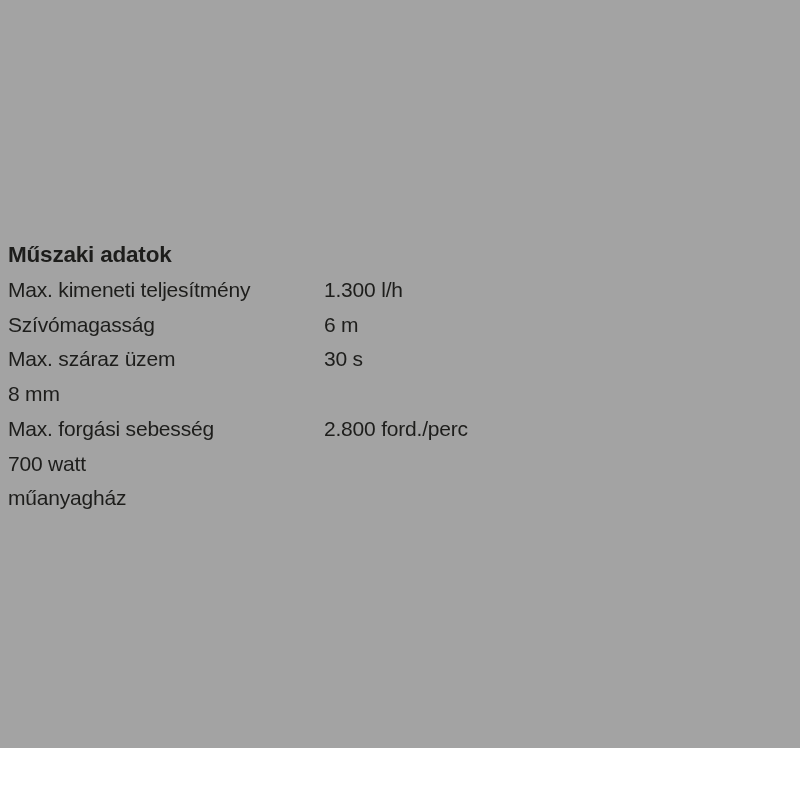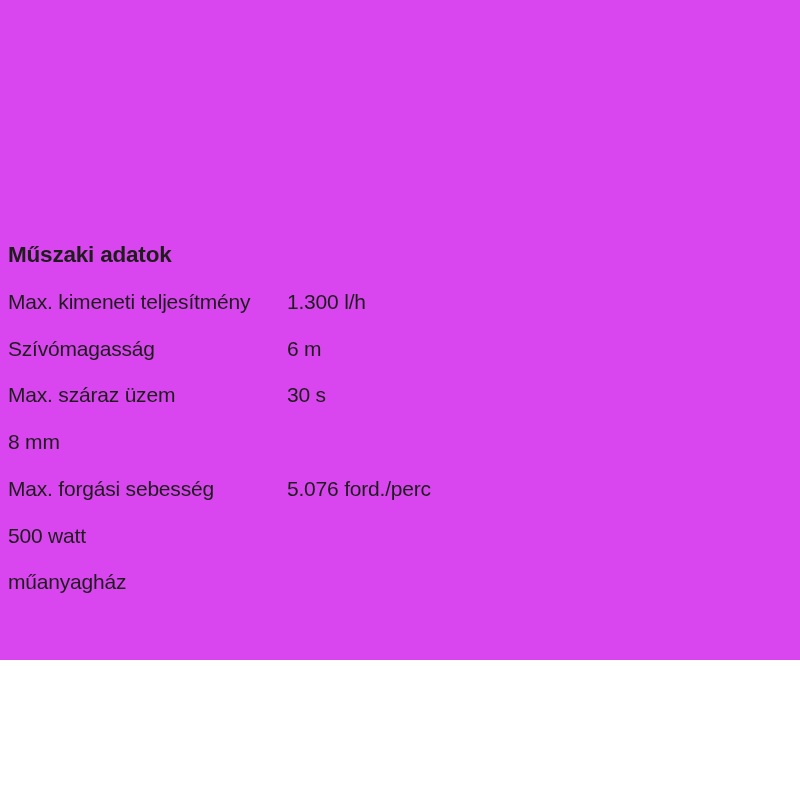--- a/index.html
+++ b/index.html
@@ -3,22 +3,22 @@
 <meta charset="utf-8">
 <style>
   html, body {
     margin: 0;
     padding: 0;
     background: #ffffff;
   }
   .page {
     position: relative;
     width: 800px;
-    height: 660px;
-    background: #d946ef;
+    height: 748px;
+    background: #a3a3a3;
     overflow: hidden;
     font-family: "Liberation Sans", sans-serif;
     color: #1d1d1b;
   }
   .spec-table {
     position: absolute;
     left: 8px;
     top: 237px;
     width: 784px;
   }
@@ -28,29 +28,29 @@
     line-height: 36px;
     letter-spacing: -0.2px;
     white-space: nowrap;
   }
   .spec-row {
     display: flex;
     align-items: baseline;
     font-size: 21px;
     line-height: 34.7px;
     letter-spacing: -0.2px;
+    gap: 37px;
   }
   .spec-label {
     width: 279px;
     flex: 0 0 279px;
     white-space: nowrap;
   }
   .spec-value {
     white-space: nowrap;
-    margin-top: 12px;
   }
 </style>
 </head>
 <body>
 
 <div class="page">
   <div class="spec-table">
 
     <div class="spec-title">Műszaki adatok</div>
 
@@ -70,25 +70,25 @@
       <span class="spec-value">30 s</span>
     </div>
 
 
     <div class="spec-row">
       <span class="spec-value">8 mm</span>
     </div>
 
     <div class="spec-row">
       <span class="spec-label">Max. forgási sebesség</span>
-      <span class="spec-value">5.076 ford./perc</span>
+      <span class="spec-value">2.800 ford./perc</span>
     </div>
 
     <div class="spec-row">
-      <span class="spec-value">500 watt</span>
+      <span class="spec-value">700 watt</span>
     </div>
 
     <div class="spec-row">
       <span class="spec-value">műanyagház</span>
     </div>
 
   </div>
 </div>
 
 </body></html>

